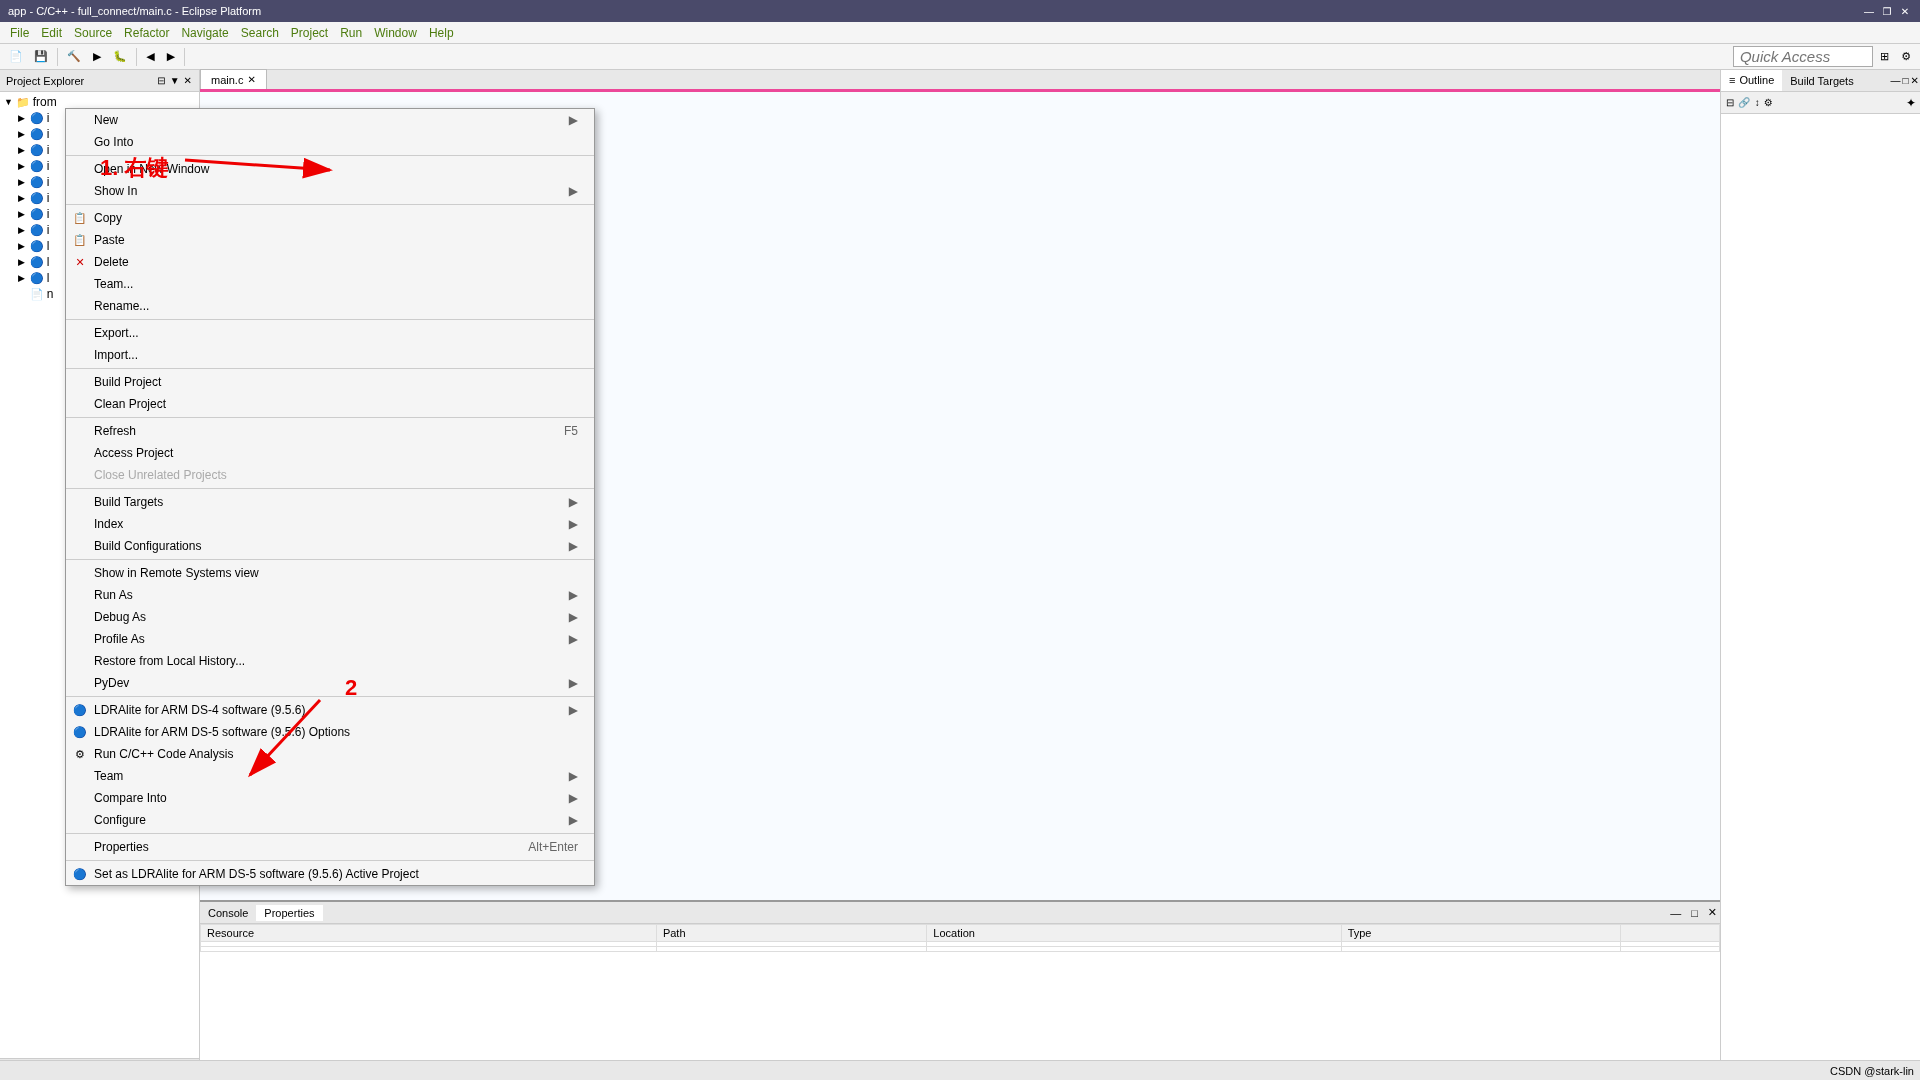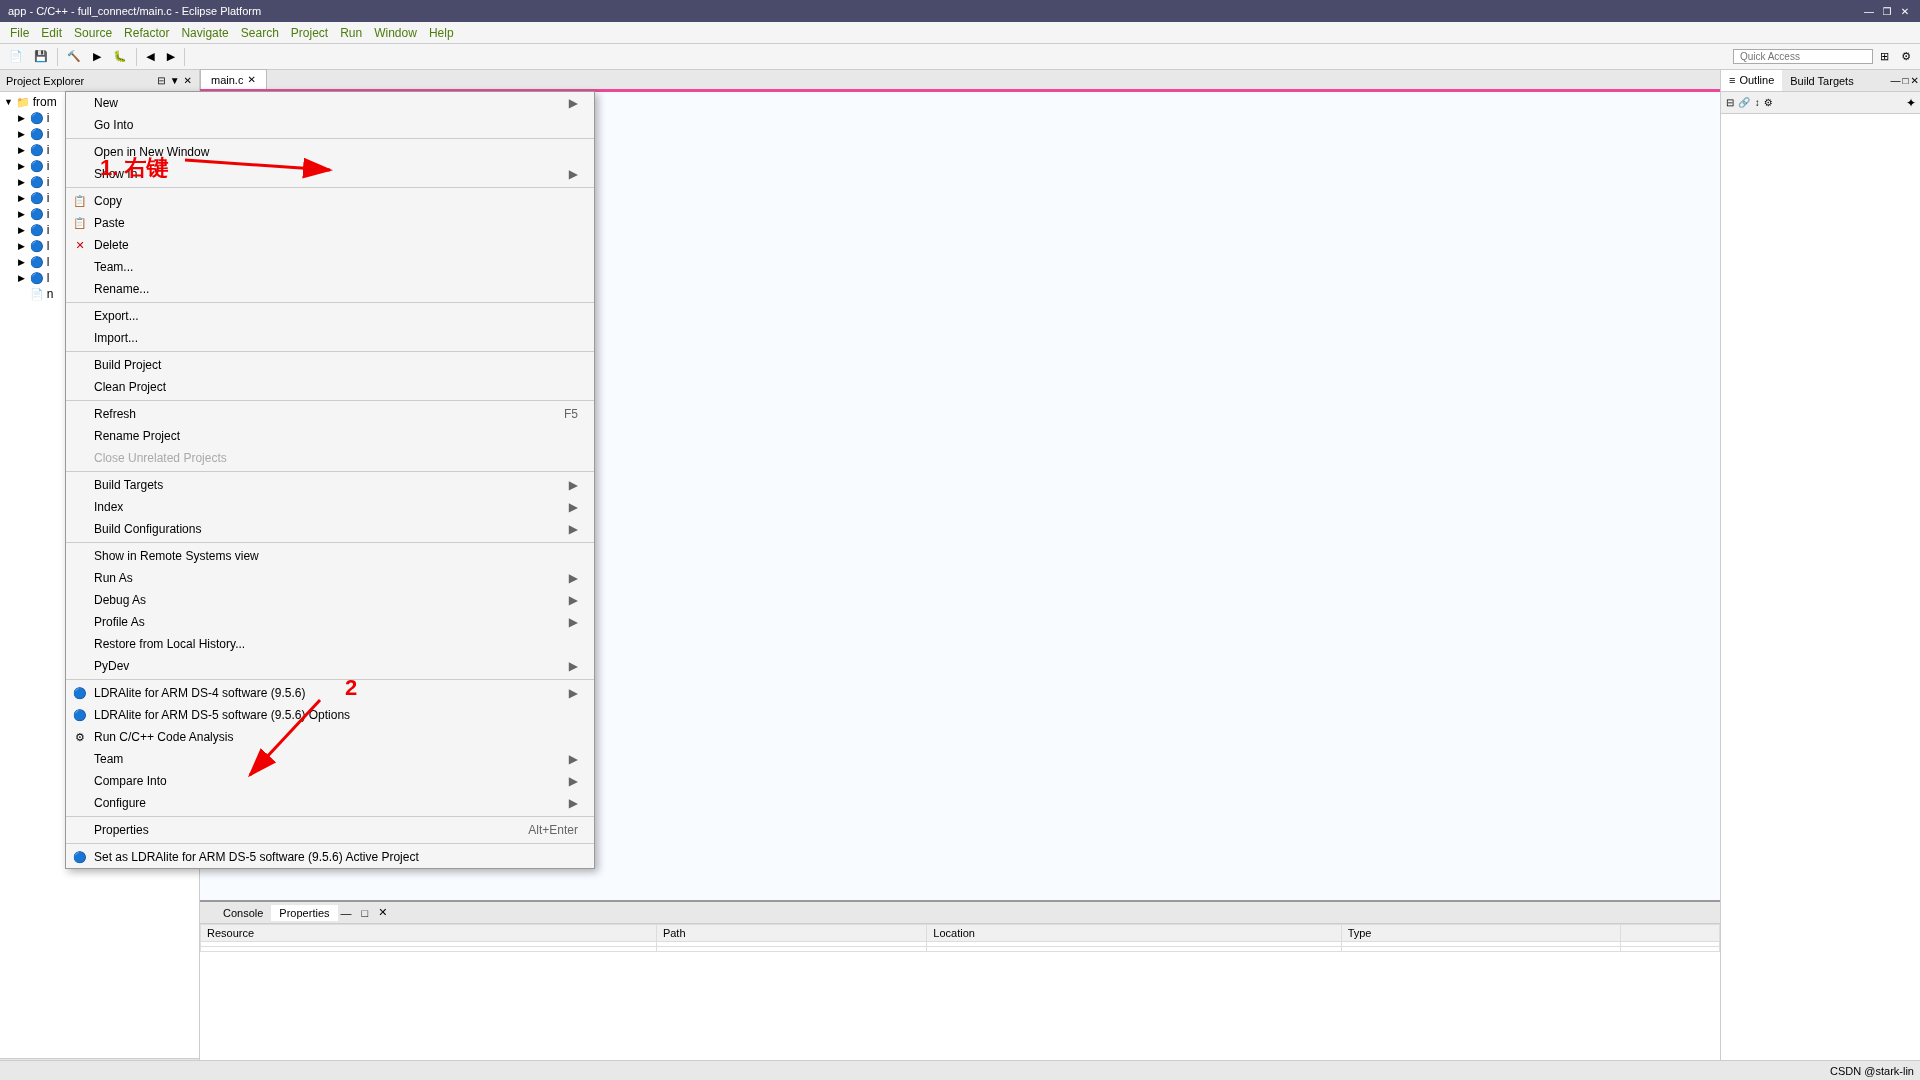--- a/index.html
+++ b/index.html
@@ -67,22 +67,23 @@
       background: transparent;
       border: 1px solid transparent;
       cursor: pointer;
     }
     .toolbar-separator { width: 1px; height: 18px; background: #ccc; margin: 0 2px; }
     .quick-access {
       margin-left: auto;
       border: 1px solid #aaa;
       background: #fff;
       padding: 1px 6px;
-      font-size: 10px;
+      font-size: 15px;
       width: 140px;
+      font-style: italic;
     }
 
     
     .main-layout {
       display: flex;
       height: calc(1080px - 22px - 22px - 26px);
     }
 
     
     .left-panel {
@@ -199,21 +200,22 @@
       border-top: 2px solid #999;
       display: flex;
       flex-direction: column;
     }
     .bottom-tabs {
       display: flex;
       background: #e8e8e8;
       border-bottom: 1px solid #ccc;
       height: 22px;
       align-items: center;
-      padding: 0 15px;
+      justify-content: space-between;
+      padding: 0 0;
     }
     .bottom-tab {
       padding: 2px 8px;
       font-size: 11px;
       cursor: pointer;
     }
     .bottom-tab.active { background: #fff; }
     .bottom-content {
       flex: 1;
       overflow: auto;
@@ -231,21 +233,21 @@
       font-weight: normal;
     }
     .properties-table td {
       border: 1px solid #ddd;
       padding: 2px 6px;
     }
 
     
     .context-menu {
       position: absolute;
-      top: 91px;
+      top: 108px;
       left: 65px;
       width: 530px;
       background: #f5f5f5;
       border: 1px solid #999;
       box-shadow: 3px 3px 8px rgba(0,0,0,0.3);
       z-index: 1000;
       font-size: 12px;
     }
     .ctx-item {
       display: flex;
@@ -596,21 +598,21 @@
     <span class="ctx-item-label">Clean Project</span>
   </div>
   <div class="ctx-separator"></div>
 
   <div class="ctx-item">
     <span class="ctx-item-label">Refresh</span>
     <span class="ctx-item-shortcut">F5</span>
   </div>
 
   <div class="ctx-item">
-    <span class="ctx-item-label">Rename Project</span>
+    <span class="ctx-item-label">Access Project</span>
   </div>
 
   <div class="ctx-item disabled">
     <span class="ctx-item-label">Close Unrelated Projects</span>
   </div>
   <div class="ctx-separator"></div>
 
   <div class="ctx-item">
     <span class="ctx-item-label">Build Targets</span>
     <span class="ctx-item-arrow">▶</span>

